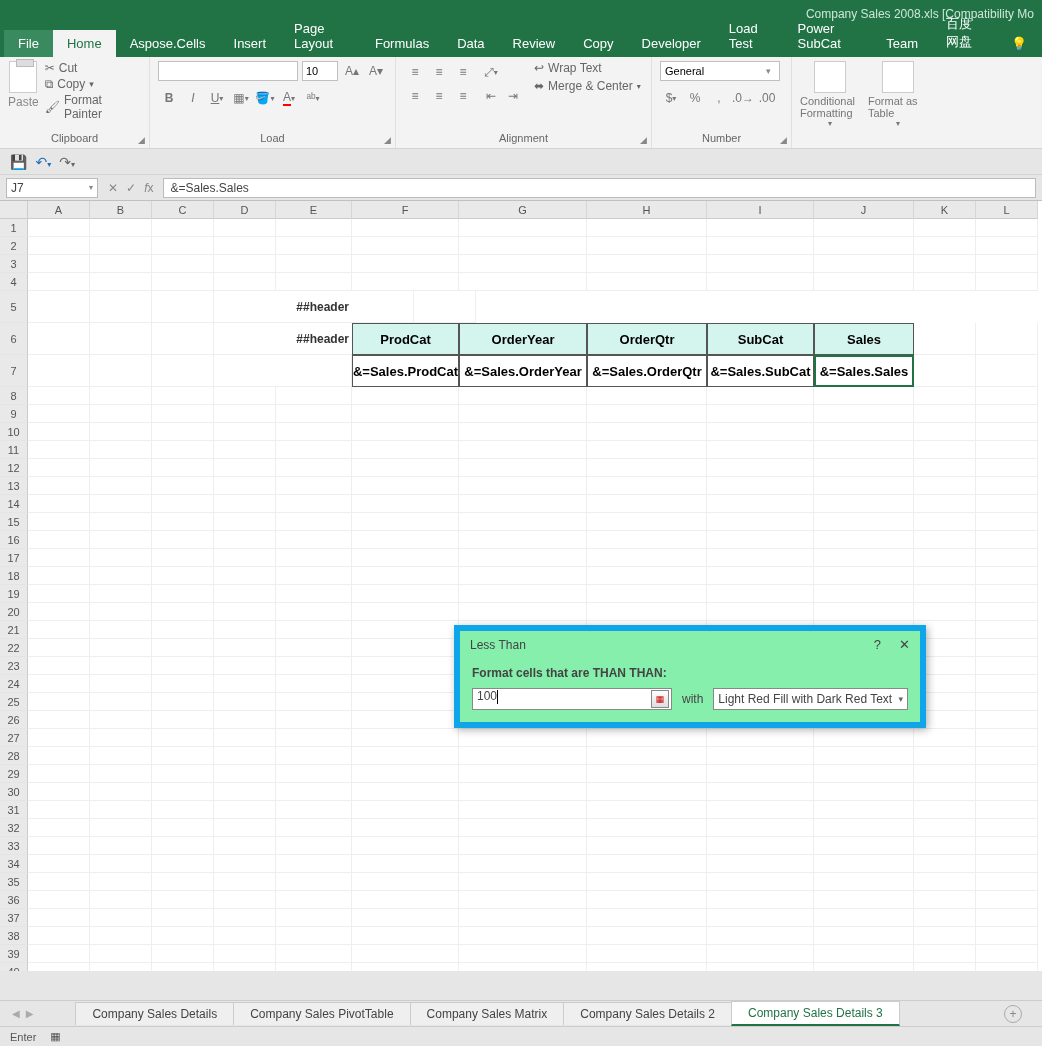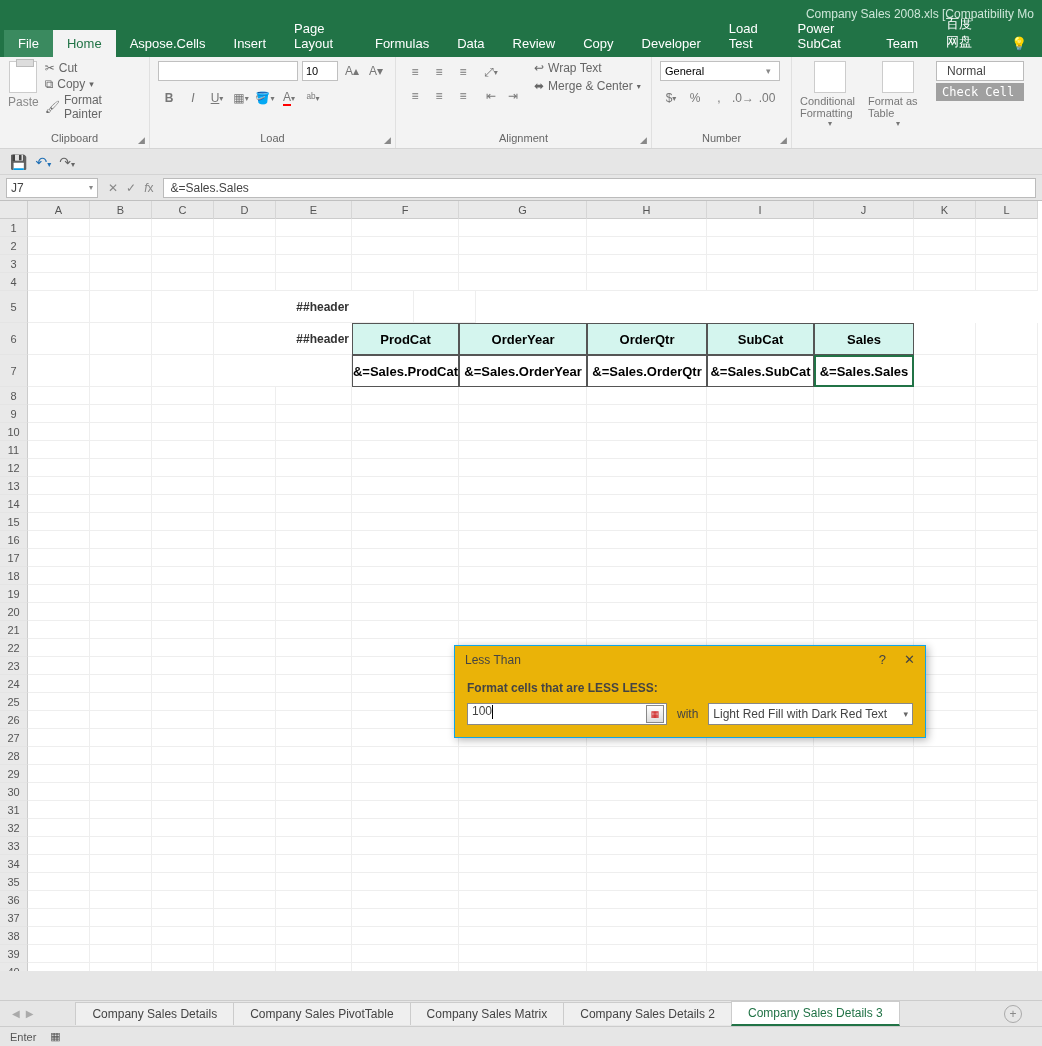--- a/index.html
+++ b/index.html
@@ -54,21 +54,21 @@
 .rh.tall{height:32px;line-height:32px;}
 .grid{position:absolute;top:18px;left:28px;right:0;bottom:0;}
 .grid-row{display:flex;height:18px;}
 .grid-row.tall{height:32px;}
 .cell{border-right:1px solid #eee;border-bottom:1px solid #eee;padding:0 3px;font-size:12px;overflow:hidden;display:flex;align-items:center;}
 .hdr-label{justify-content:flex-end;font-weight:bold;color:#333;font-size:12px;}
 .tbl{border:1px solid #555 !important;background:#d4f5ee;font-weight:bold;text-align:center;justify-content:center;color:#000;font-size:13px;}
 .tbl-merge{border:1px solid #555 !important;background:#d4f5ee;font-weight:bold;justify-content:center;color:#000;font-size:14px;}
 .data-cell{border:1px solid #555 !important;background:#fff;font-weight:bold;justify-content:center;color:#000;font-size:13px;}
 .sel-cell{border:2px solid #217346 !important;}
-.dialog{position:absolute;left:454px;top:444px;width:472px;background:#eab308;border:1px solid #0ea5e9;box-shadow:2px 2px 8px rgba(0,0,0,0.3);font-size:12px;}
+.dialog{position:absolute;left:454px;top:424px;width:472px;background:#86efac;border:6px solid #0ea5e9;box-shadow:2px 2px 8px rgba(0,0,0,0.3);font-size:12px;}
 .dlg-title{display:flex;justify-content:space-between;align-items:center;padding:6px 10px;font-size:12px;}
 .dlg-title .icons{display:flex;gap:18px;font-size:13px;}
 .dlg-body{padding:8px 12px 12px 12px;}
 .dlg-label{font-weight:bold;margin-bottom:8px;}
 .dlg-row{display:flex;align-items:center;gap:10px;}
 .dlg-input{flex:0 0 200px;height:22px;border:1px solid #888;background:#fff;padding:0 4px;position:relative;}
 .range-btn{width:18px;height:18px;border:1px solid #888;background:linear-gradient(#fff,#ddd);display:flex;align-items:center;justify-content:center;font-size:9px;color:#c00;}
 .dlg-select{flex:1;height:22px;border:1px solid #888;background:#fff;padding:0 4px;display:flex;align-items:center;justify-content:space-between;}
 .dlg-btns{display:flex;justify-content:flex-end;gap:10px;margin-top:14px;}
 .dlg-btn{width:70px;height:22px;border:1px solid #888;background:#e8e8e8;text-align:center;line-height:20px;}
@@ -223,24 +223,20 @@
       <div class="styles-cols">
         <div class="style-btn">
           <div class="style-icon"></div>
           <span>Conditional Formatting</span>
             <span style="font-size:8px">▾</span>
         </div>
         <div class="style-btn">
           <div class="style-icon"></div>
           <span>Format as Table</span>
             <span style="font-size:8px">▾</span>
-        </div>
-        <div class="style-list">
-          <div class="normal-box">Normal</div>
-          <div class="check-box">Check Cell</div>
         </div>
       </div>
     </div>
   </div>
 </div>
 
 <div class="qat">
   <span class="qbtn">💾</span>
   <span class="qbtn" style="color:#1f6fb5">↶<span style="font-size:8px">▾</span></span>
   <span class="qbtn">↷<span style="font-size:8px">▾</span></span>
@@ -879,21 +875,21 @@
 
   <div class="dialog">
     <div class="dlg-title">
       <span>Less Than</span>
       <div class="icons">
         <span>?</span>
         <span>✕</span>
       </div>
     </div>
     <div class="dlg-body">
-      <div class="dlg-label">Format cells that are LESS LESS:</div>
+      <div class="dlg-label">Format cells that are THAN THAN:</div>
       <div class="dlg-row">
         <div class="dlg-input">
           <span>100</span><span style="border-left:1px solid #000;height:14px;display:inline-block;vertical-align:middle"></span>
           <div style="position:absolute;right:2px;top:1px" class="range-btn">▦</div>
         </div>
         <span>with</span>
         <div class="dlg-select">
           <span>Light Red Fill with Dark Red Text</span>
             <span style="font-size:9px;color:#666">▾</span>
         </div>

